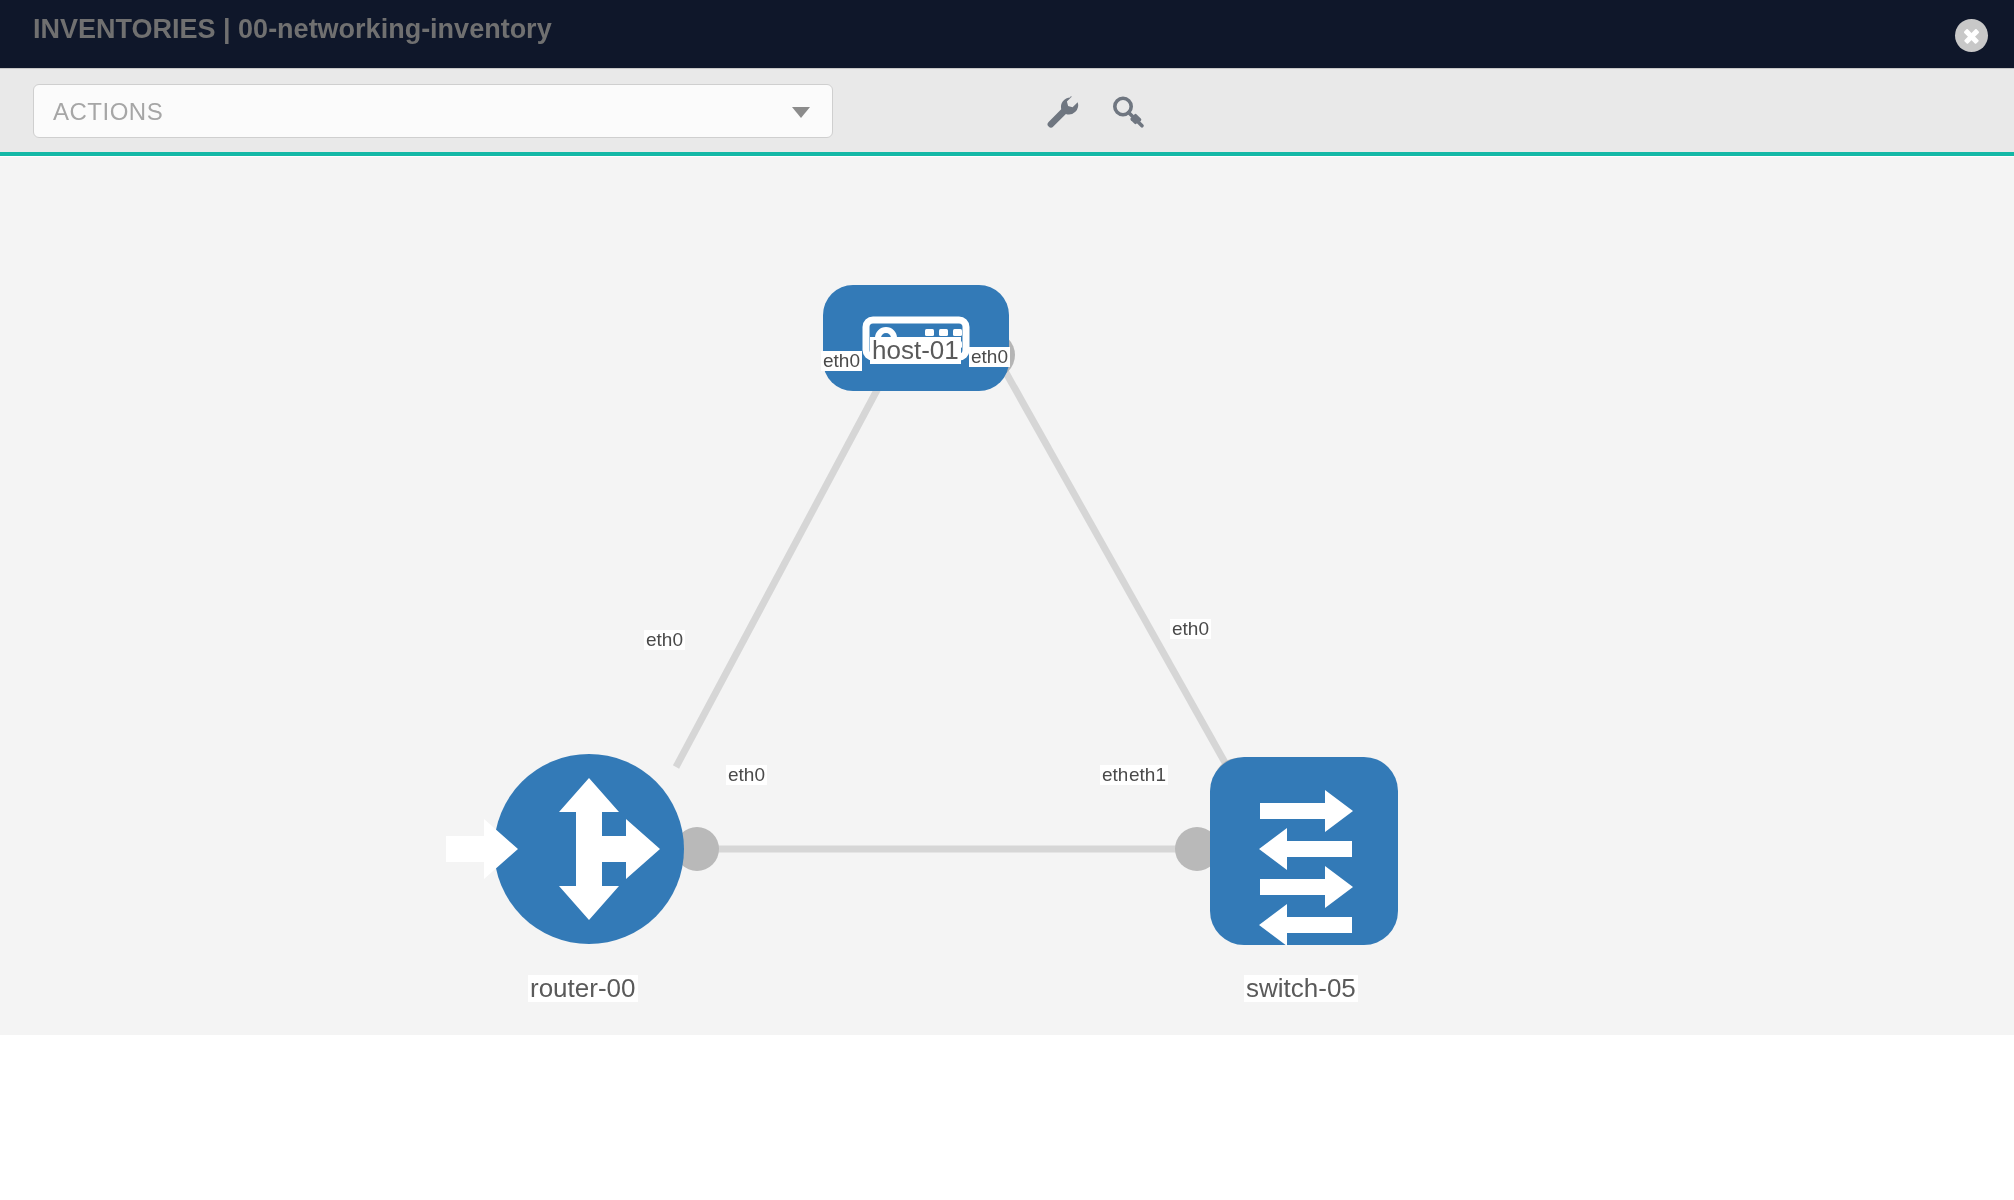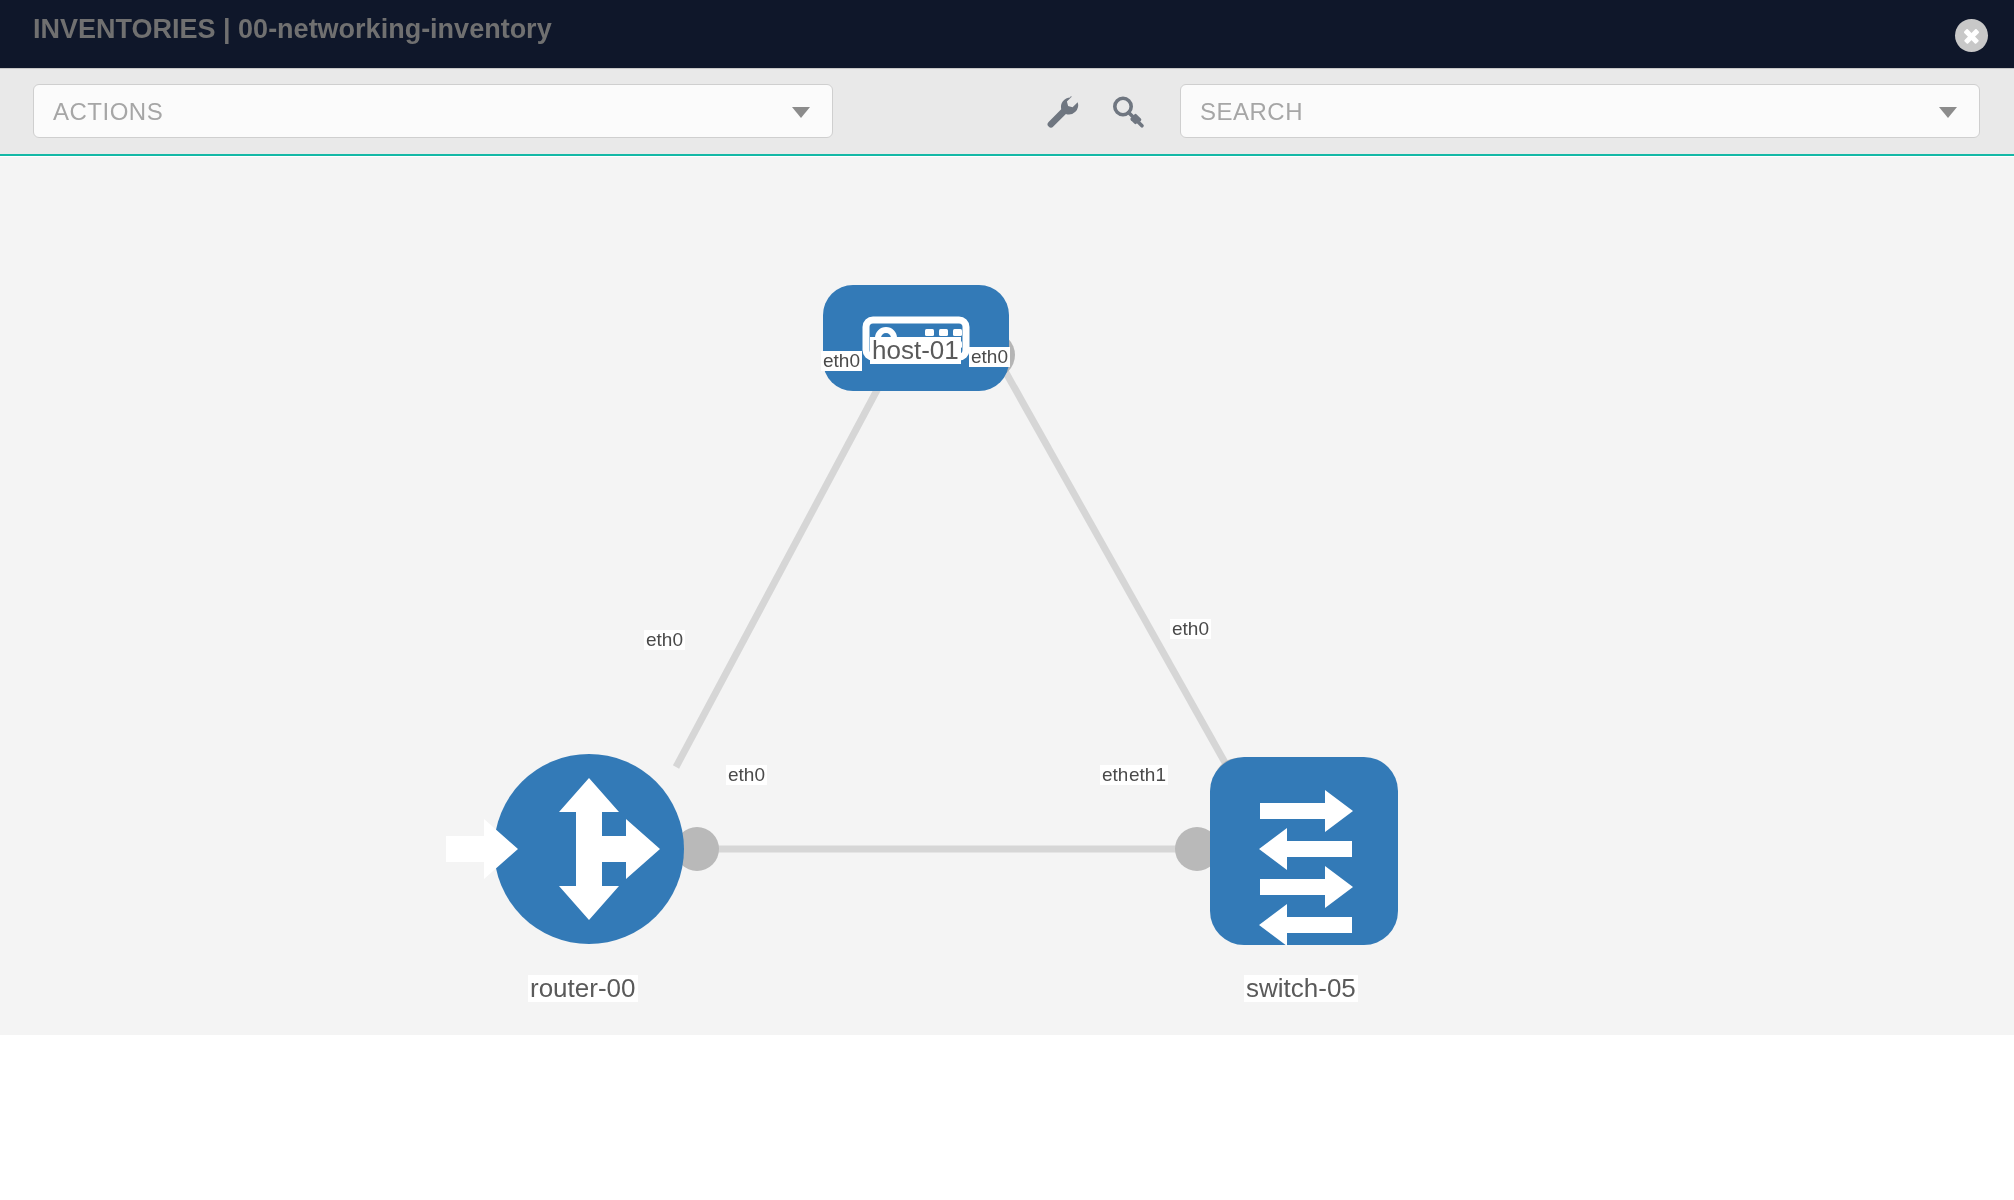--- a/index.html
+++ b/index.html
@@ -63,21 +63,21 @@
   .close-btn::after  { transform: rotate(-45deg); }
 
   
   .toolbar {
     position: absolute;
     left: 0; top: 68px;
     width: 2014px;
     height: 88px;
     background: #e9e9e9;
     border-top: 1px solid #c6c6c6;
-    border-bottom: 2px solid #14b8a6;
+    border-bottom: 4px solid #14b8a6;
     box-sizing: border-box;
   }
   .actions-select {
     position: absolute;
     left: 33px;
     top: 15px;
     width: 800px;
     height: 54px;
     background: #fbfbfb;
     border: 1px solid #cfcfcf;
@@ -261,24 +261,20 @@
 
     <div class="tool-icon key">
       <svg width="38" height="38" viewBox="0 0 38 38">
         <circle cx="13" cy="13.5" r="8.2" fill="none" stroke="#6f7680" stroke-width="3.6"></circle>
         <path d="M18.6 19.4 L32 32.8" stroke="#6f7680" stroke-width="3.6" stroke-linecap="round"></path>
         <path d="M25.5 22.6 L29.6 26.7" stroke="#6f7680" stroke-width="3.4" stroke-linecap="round"></path>
         <path d="M22.1 26.0 L25.5 29.4" stroke="#6f7680" stroke-width="3.4" stroke-linecap="round"></path>
       </svg>
     </div>
 
-    <div class="search-box">
-      <span class="label">SEARCH</span>
-      <span class="caret"></span>
-    </div>
   </div>
 
   <div class="canvas">
 
     <svg width="2014" height="1043">
 
       <g>
         <line x1="892" y1="205" x2="676" y2="610" stroke="#d6d6d6" stroke-width="7"></line>
         <line x1="1000" y1="205" x2="1232" y2="618" stroke="#d6d6d6" stroke-width="7"></line>
         <line x1="690" y1="692" x2="1200" y2="692" stroke="#d6d6d6" stroke-width="7"></line>

